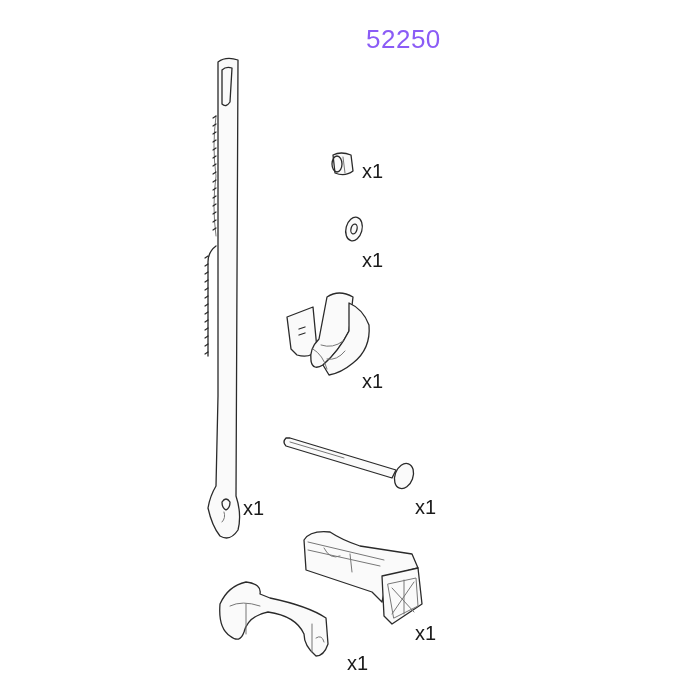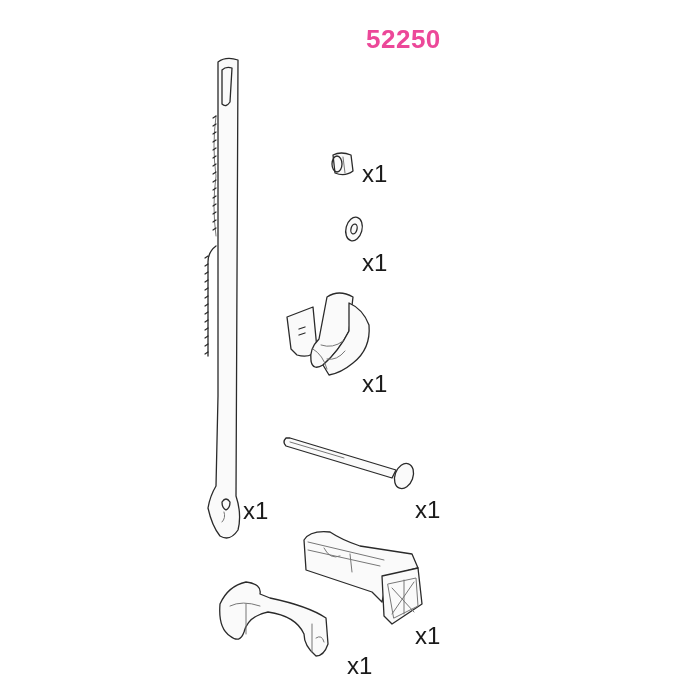--- a/index.html
+++ b/index.html
@@ -1,18 +1,18 @@
 <!DOCTYPE html>
 <html><head>
   <meta charset="utf-8">
   <style>
     html, body { margin: 0; padding: 0; background: #ffffff; }
     body { width: 700px; height: 700px; position: relative; overflow: hidden; font-family: "Liberation Sans", sans-serif; }
-    .part-number { position: absolute; left: 366px; top: 24px; font-size: 26px; color: #ec4899; letter-spacing: 0.5px; font-weight: bold; }
-    .qty { position: absolute; font-size: 24px; color: #1a1a1a; }
+    .part-number { position: absolute; left: 366px; top: 24px; font-size: 26px; color: #8b5cf6; letter-spacing: 0.5px; }
+    .qty { position: absolute; font-size: 20px; color: #1a1a1a; }
     svg.part { position: absolute; overflow: visible; }
     svg.part * { vector-effect: non-scaling-stroke; }
     .ln { fill: none; stroke: #2a2a2a; stroke-width: 1.3; stroke-linejoin: round; stroke-linecap: round; }
     .lt { fill: none; stroke: #777; stroke-width: 1; stroke-linejoin: round; stroke-linecap: round; }
     .fill-w { fill: #fafafa; }
   </style>
 </head>
 <body>
 
 <div class="part-number">52250</div>

